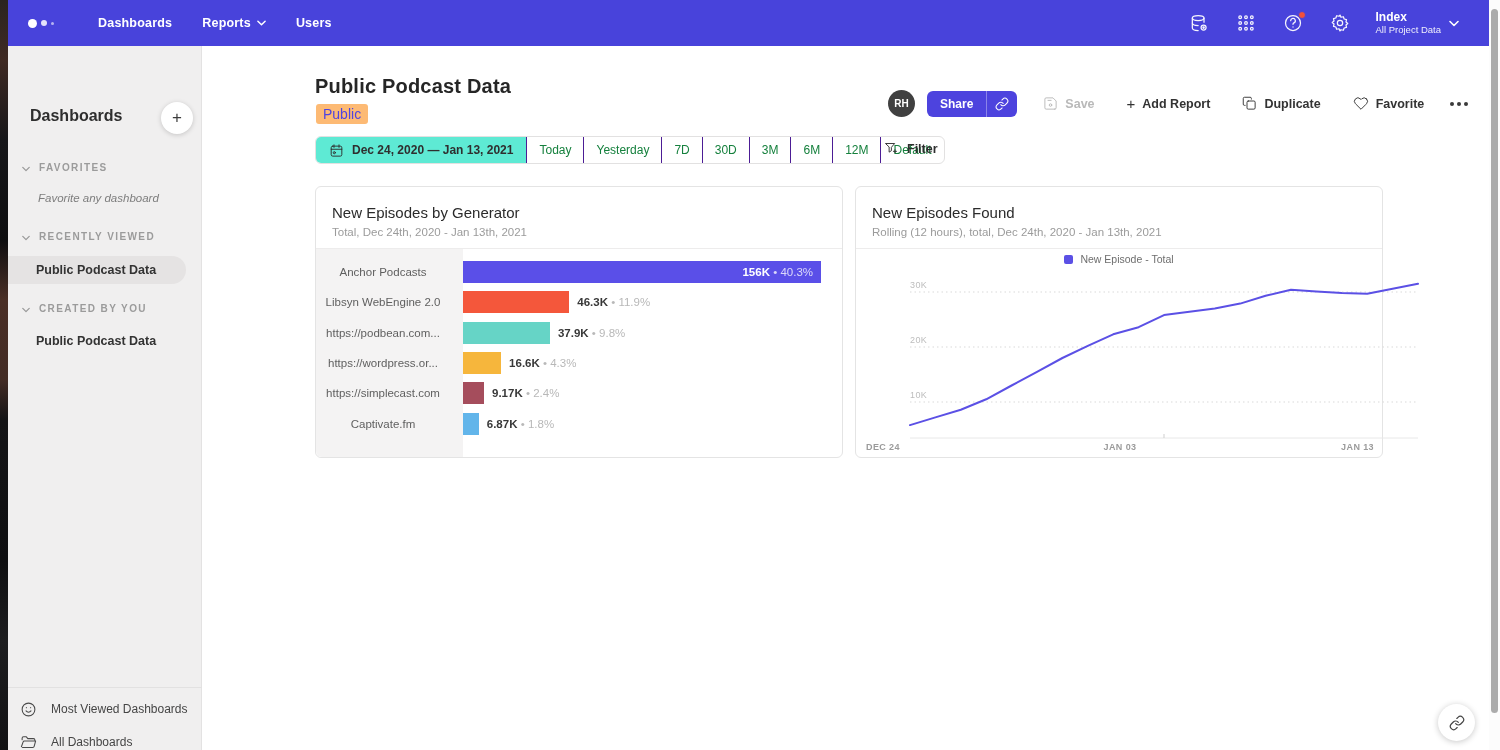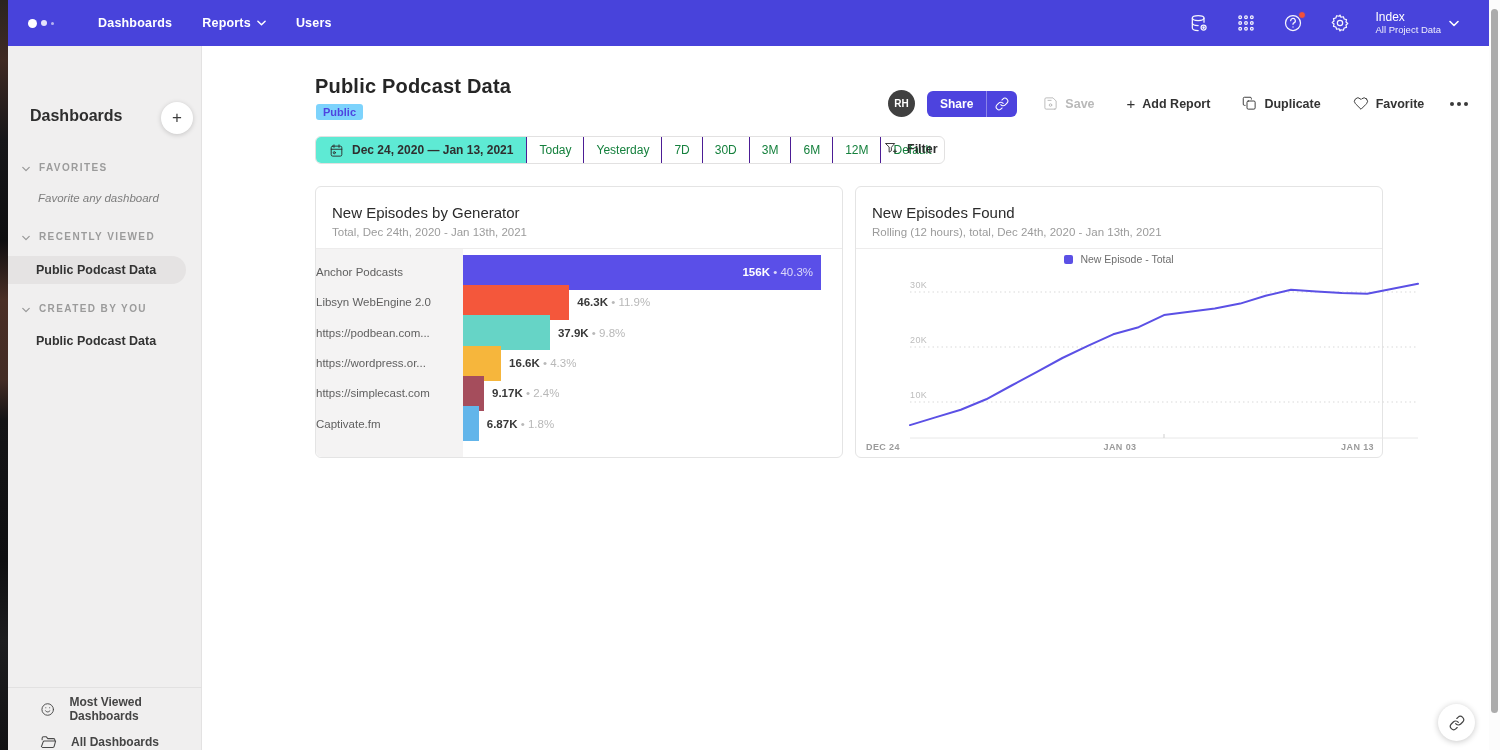--- a/index.html
+++ b/index.html
@@ -20,45 +20,45 @@
   .nav-item { color:#fff; font-size:12.5px; font-weight:bold; letter-spacing:.2px; margin-left:30px;
     display:flex; align-items:center; gap:6px; cursor:default; }
   .nav-search { position:absolute; left:547px; top:9px; width:384px; height:28px; border-radius:6px;
     background:rgba(15,10,80,.28); border:1px solid rgba(255,255,255,.22);
     display:flex; align-items:center; justify-content:center; gap:8px; color:rgba(255,255,255,.82); font-size:12px; }
   .nav-right { position:absolute; right:30px; top:0; height:46px; display:flex; align-items:center; gap:25px; }
   .nav-icon { width:22px; height:22px; display:flex; align-items:center; justify-content:center; position:relative; }
   .nav-icon svg { stroke:#fff; fill:none; stroke-width:1.5; stroke-linecap:round; stroke-linejoin:round; opacity:.95; }
   .help-dot { position:absolute; top:-1px; right:-2px; width:8px; height:8px; border-radius:50%; background:#F4503A; border:1.5px solid #4843DB; }
   .project-box { display:flex; align-items:center; gap:8px; color:#fff; }
-  .project-name { font-size:12px; font-weight:normal; line-height:14px; }
+  .project-name { font-size:12px; font-weight:bold; line-height:14px; }
   .project-sub { font-size:9.5px; opacity:.9; line-height:12px; }
 
   
   .sidebar { position:absolute; left:8px; top:46px; width:194px; height:704px; background:#F0EFEF; border-right:1px solid #E3E2E2; }
   .sb-title { position:absolute; left:22px; top:61px; font-size:16px; font-weight:bold; color:#2e2e2e; }
   .sb-add { position:absolute; left:153px; top:56px; width:32px; height:32px; border-radius:50%; background:#fff;
     box-shadow:0 1px 5px rgba(0,0,0,.18); display:flex; align-items:center; justify-content:center;
     font-size:17px; color:#3c3c3c; cursor:pointer; }
   .sb-section { position:absolute; left:0; display:flex; align-items:center; gap:9px; padding-left:14px; }
   .sb-section .chev svg { stroke:#9a9a9a; fill:none; stroke-width:1.6; stroke-linecap:round; stroke-linejoin:round; }
   .sb-section .lbl { font-size:10px; font-weight:bold; letter-spacing:1.4px; color:#9b9b9b; }
   .sb-empty { position:absolute; left:30px; top:146px; font-size:11.5px; font-style:italic; color:#7d7d7d; }
   .sb-item { position:absolute; left:0; height:28px; display:flex; align-items:center; padding-left:28px;
     font-size:12.5px; font-weight:bold; color:#333; cursor:pointer; }
   .sb-item.selected { width:178px; background:#E5E3E3; border-radius:0 16px 16px 0; }
   .sb-footer-div { position:absolute; left:0; top:641px; width:194px; border-top:1px solid #E2E1E1; }
-  .sb-foot { position:absolute; left:0; height:30px; display:flex; align-items:center; gap:14px; padding-left:32px;
-    font-size:12px; font-weight:bold; color:#454545; cursor:pointer; }
+  .sb-foot { position:absolute; left:0; height:30px; display:flex; align-items:center; gap:14px; padding-left:12px;
+    font-size:12px; font-weight:normal; color:#454545; cursor:pointer; }
   .sb-foot svg { stroke:#4a4a4a; fill:none; stroke-width:1.5; stroke-linecap:round; stroke-linejoin:round; }
 
   
   .page-title { position:absolute; left:315px; top:75px; font-size:20px; font-weight:bold; color:#262626; letter-spacing:.2px; }
-  .page-badge { position:absolute; left:316px; top:104px; background:#7dd3fc; color:#4F44E0;
-    font-size:11px; font-weight:bold; padding:2px 7px; border-radius:3px; }
+  .page-badge { position:absolute; left:316px; top:104px; background:#fdba74; color:#4F44E0;
+    font-size:14px; font-weight:normal; padding:2px 7px; border-radius:3px; }
   .actions { position:absolute; left:888px; top:90px; height:27px; display:flex; align-items:center; }
   .avatar { width:27px; height:27px; border-radius:50%; background:#404040; color:#fff; font-size:10px; font-weight:bold;
     display:flex; align-items:center; justify-content:center; }
   .share-btn { margin-left:12px; height:26px; display:flex; border-radius:6px; overflow:hidden; background:#4D43DE; cursor:pointer; }
   .share-main { padding:0 13px; display:flex; align-items:center; color:#fff; font-size:12px; font-weight:bold; }
   .share-link { width:31px; display:flex; align-items:center; justify-content:center; border-left:1px solid rgba(255,255,255,.35); }
   .share-link svg, .float-link svg { stroke-width:1.8; fill:none; stroke-linecap:round; stroke-linejoin:round; }
   .act { display:flex; align-items:center; gap:7px; font-size:12.5px; font-weight:bold; color:#333; cursor:pointer; }
   .act svg { stroke:#333; fill:none; stroke-width:1.5; stroke-linecap:round; stroke-linejoin:round; }
   .act.disabled { color:#b9b9b9; cursor:default; }
@@ -82,22 +82,22 @@
   .card { position:absolute; top:186px; width:528px; height:272px; background:#fff; border:1px solid #E4E4E4; border-radius:6px; }
   .card1 { left:315px; } .card2 { left:855px; }
   .card-title { position:absolute; left:16px; top:17px; font-size:15px; font-weight:normal; color:#2b2b2b; }
   .card-sub { position:absolute; left:16px; top:39px; font-size:11.5px; color:#9b9b9b; }
   .card-div { position:absolute; left:0; top:61px; width:100%; border-top:1px solid #EDECEC; }
 
   
   .label-col { position:absolute; left:0; top:62px; bottom:0; width:147px; background:#F4F3F3; border-radius:0 0 0 6px; }
   .gen-rows { position:absolute; left:0; top:62px; right:0; bottom:0; padding-top:8px; }
   .gen-row { height:30.3px; display:flex; align-items:center; }
-  .gen-label { width:147px; flex:none; text-align:left; padding-right:13px; font-size:11.5px; color:#5f5f5f; position:relative; z-index:2; }
-  .gen-bar { height:35px; flex:none; position:relative;padding-left:12px; }
+  .gen-label { width:147px; flex:none; text-align:center; padding-right:13px; font-size:11.5px; color:#5f5f5f; position:relative; z-index:2; }
+  .gen-bar { height:22px; flex:none; position:relative;padding-left:12px; }
   .gen-val { margin-left:8px; font-size:11.5px; white-space:nowrap; }
   .gen-val .v { font-weight:bold; color:#383838; }
   .gen-val .p { color:#b8b8b8; }
   .gen-row.first .gen-val { position:absolute; right:8px; top:50%; transform:translateY(-50%); margin:0; }
   .gen-row.first .gen-val .v { color:#ffffff; }
   .gen-row.first .gen-val .p { color:rgba(255,255,255,.78); }
 
   
   .legend { position:absolute; left:0; top:66px; width:100%; display:flex; align-items:center; justify-content:center; gap:7px; }
   .legend .sq { width:9px; height:9px; border-radius:2px; }

